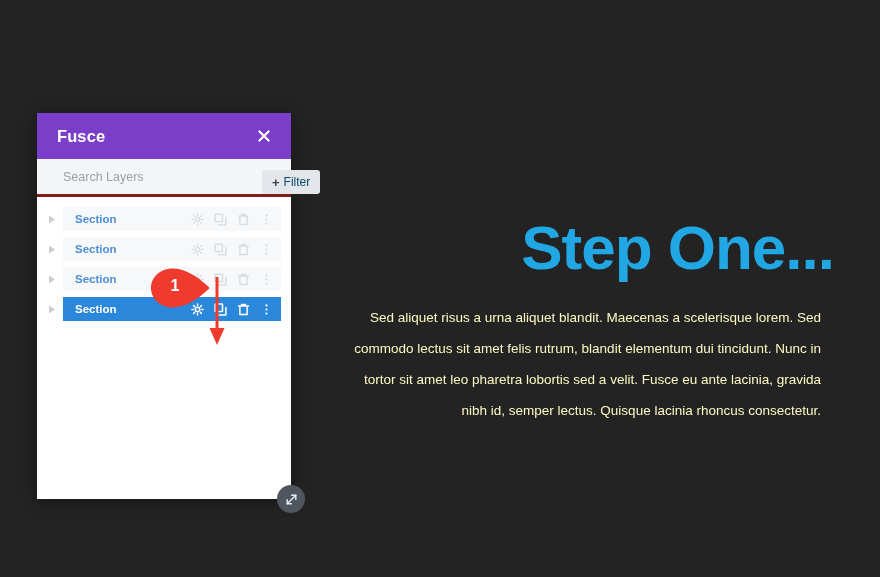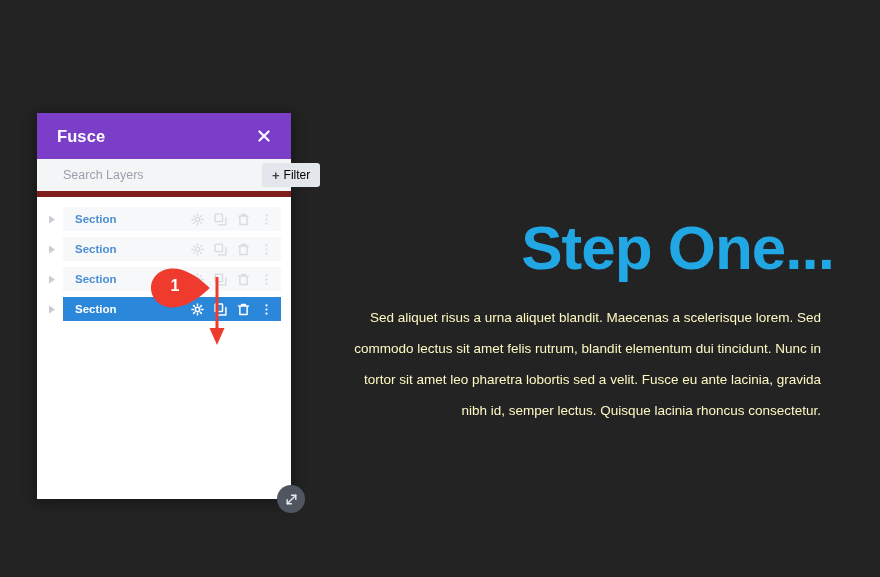--- a/index.html
+++ b/index.html
@@ -52,23 +52,23 @@
     align-items: center;
     justify-content: center;
     cursor: pointer;
   }
   .close-btn svg { display: block; }
 
   
   .search-bar {
     height: 38px;
     background: #f4f5f7;
-    border-bottom: 6px solid #7f1d1d;
-    display: flex;
-    align-items: center;
+    border-bottom: 3px solid #7f1d1d;
+    display: flex;
+    align-items: flex-end;
     justify-content: space-between;
     padding: 0 8px 0 26px;
     box-sizing: border-box;
     flex: 0 0 auto;
     gap: 38px;
   }
   .search-input {
     border: none;
     outline: none;
     background: transparent;
@@ -92,21 +92,21 @@
     cursor: pointer;
     flex: 0 0 auto;
   }
   .filter-plus {
     color: #3d4450;
     font-size: 13px;
     font-weight: 700;
     line-height: 1;
   }
   .filter-label {
-    color: #000000;
+    color: #0c4a6e;
     font-size: 12px;
   }
 
   
   .panel-body {
     flex: 1 1 auto;
     background: #ffffff;
     padding-top: 10px;
     overflow: hidden;
     position: relative;

